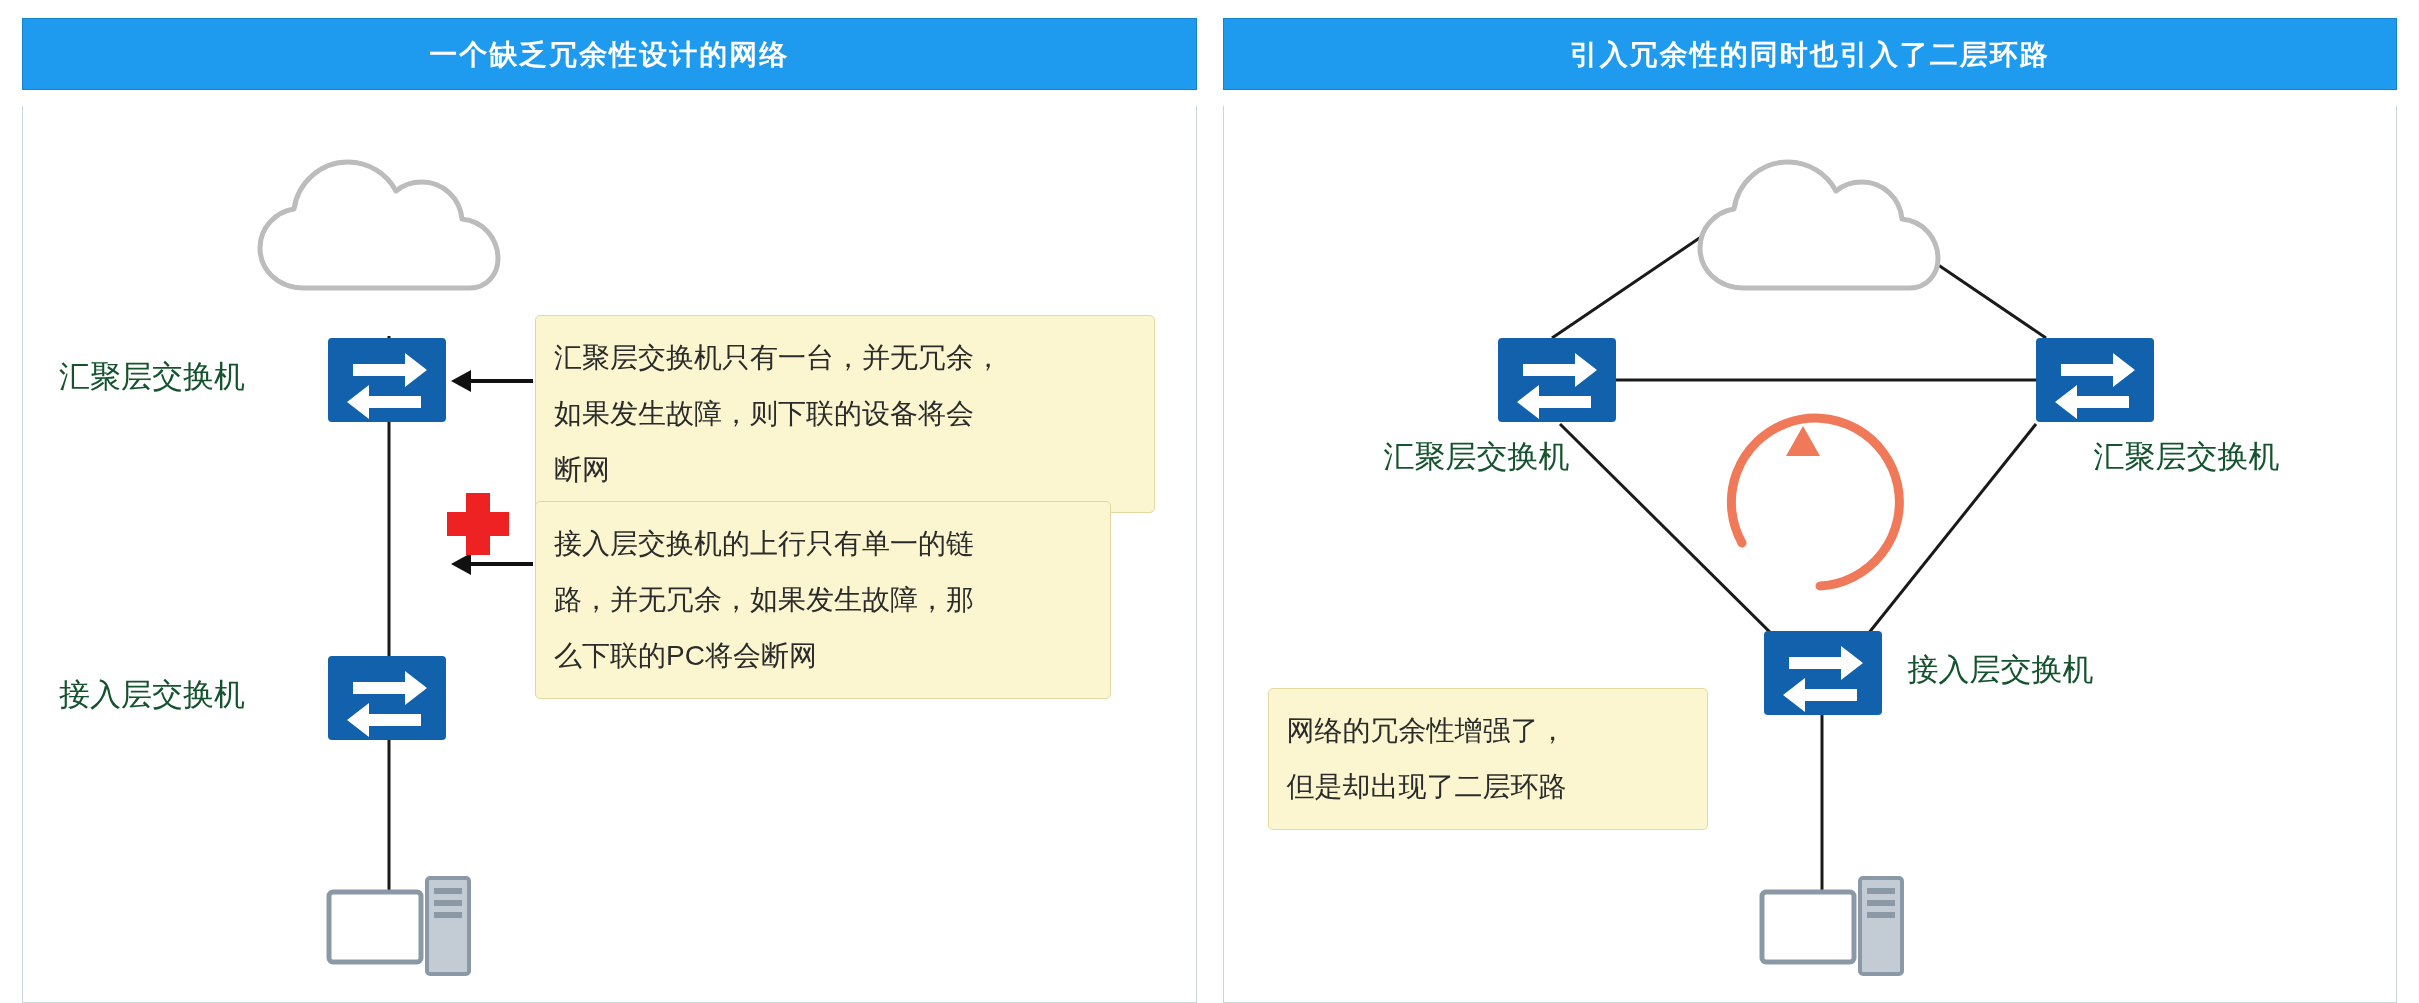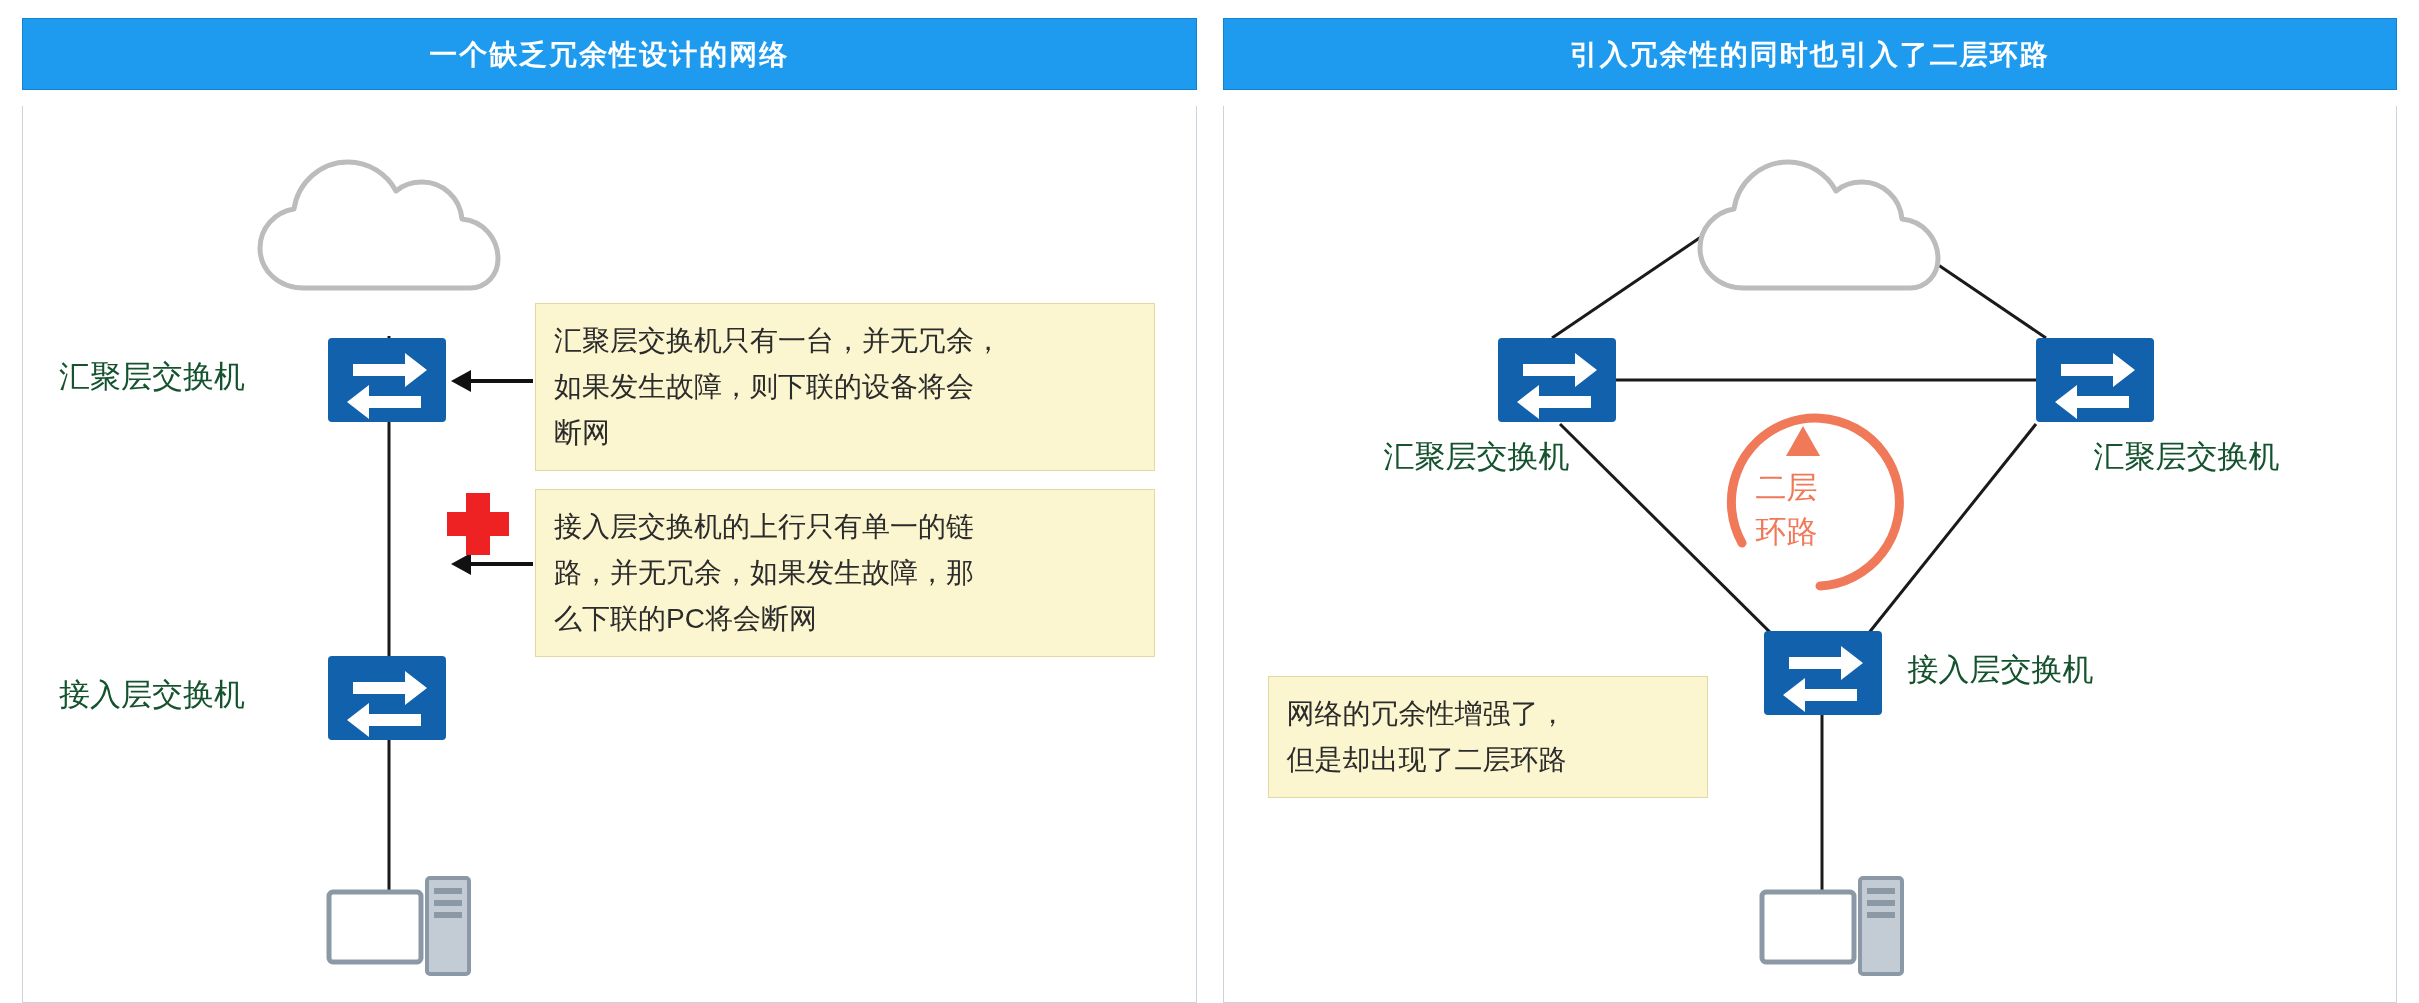--- a/index.html
+++ b/index.html
@@ -60,27 +60,28 @@
     position: absolute;
     font-size: 31px;
     color: #14532d;
     white-space: nowrap;
     font-family: "Liberation Sans", sans-serif;
   }
   .callout {
     position: absolute;
     background: #fbf6d0;
     border: 1px solid #e2d9a0;
-    border-radius: 0;
+    border-radius: 5px;
     color: #2b2b2b;
     font-size: 28px;
-    line-height: 46px;
+    line-height: 56px;
     padding: 14px 18px;
     box-sizing: border-box;
     white-space: pre-wrap;
+    margin-top: 12px;
   }
   .loop-text {
     position: absolute;
     color: #f0795a;
     font-size: 31px;
     line-height: 44px;
     text-align: center;
     white-space: pre;
   }
 </style>
@@ -143,21 +144,21 @@
           <path d="M424 406 h19 v-19 h24 v19 h19 v24 h-19 v19 h-24 v-19 h-19 z" fill="#ee2222"></path>
         </g>
       </svg>
 
       <div class="label" style="left:36px; top:250px;">汇聚层交换机</div>
       <div class="label" style="left:36px; top:568px;">接入层交换机</div>
 
       <div class="callout" style="left:512px; top:197px; width:620px;">汇聚层交换机只有一台，并无冗余，
 如果发生故障，则下联的设备将会
 断网</div>
-      <div class="callout" style="left:512px; top:383px; width:620px;">接入层交换机的上行只有单一的链
+      <div class="callout" style="left:512px; top:383px; width:576px;">接入层交换机的上行只有单一的链
 路，并无冗余，如果发生故障，那
 么下联的PC将会断网</div>
     </div>
   </div>
 
   <div class="panel">
     <div class="panel-title">引入冗余性的同时也引入了二层环路</div>
     <div class="panel-body">
 
       <svg width="1180" height="880" viewBox="0 0 1180 880">
@@ -214,21 +215,19 @@
           <path d="M518 437
                    a84 84 0 1 1 78 43" fill="none" stroke="#f0795a" stroke-width="9" stroke-linecap="round"></path>
           <path d="M596 350 l-17 -30 l-17 30 z" fill="#f0795a" transform="translate(0,0)"></path>
         </g>
       </svg>
 
       <div class="label" style="left:160px; top:330px;">汇聚层交换机</div>
       <div class="label" style="left:870px; top:330px;">汇聚层交换机</div>
       <div class="label" style="left:684px; top:543px;">接入层交换机</div>
 
-      <div class="loop-text" style="left:503px; top:360px; width:120px;">二层
-环路</div>
 
       <div class="callout" style="left:44px; top:570px; width:440px;">网络的冗余性增强了，
 但是却出现了二层环路</div>
     </div>
   </div>
 
 </div>
 
 </body></html>

